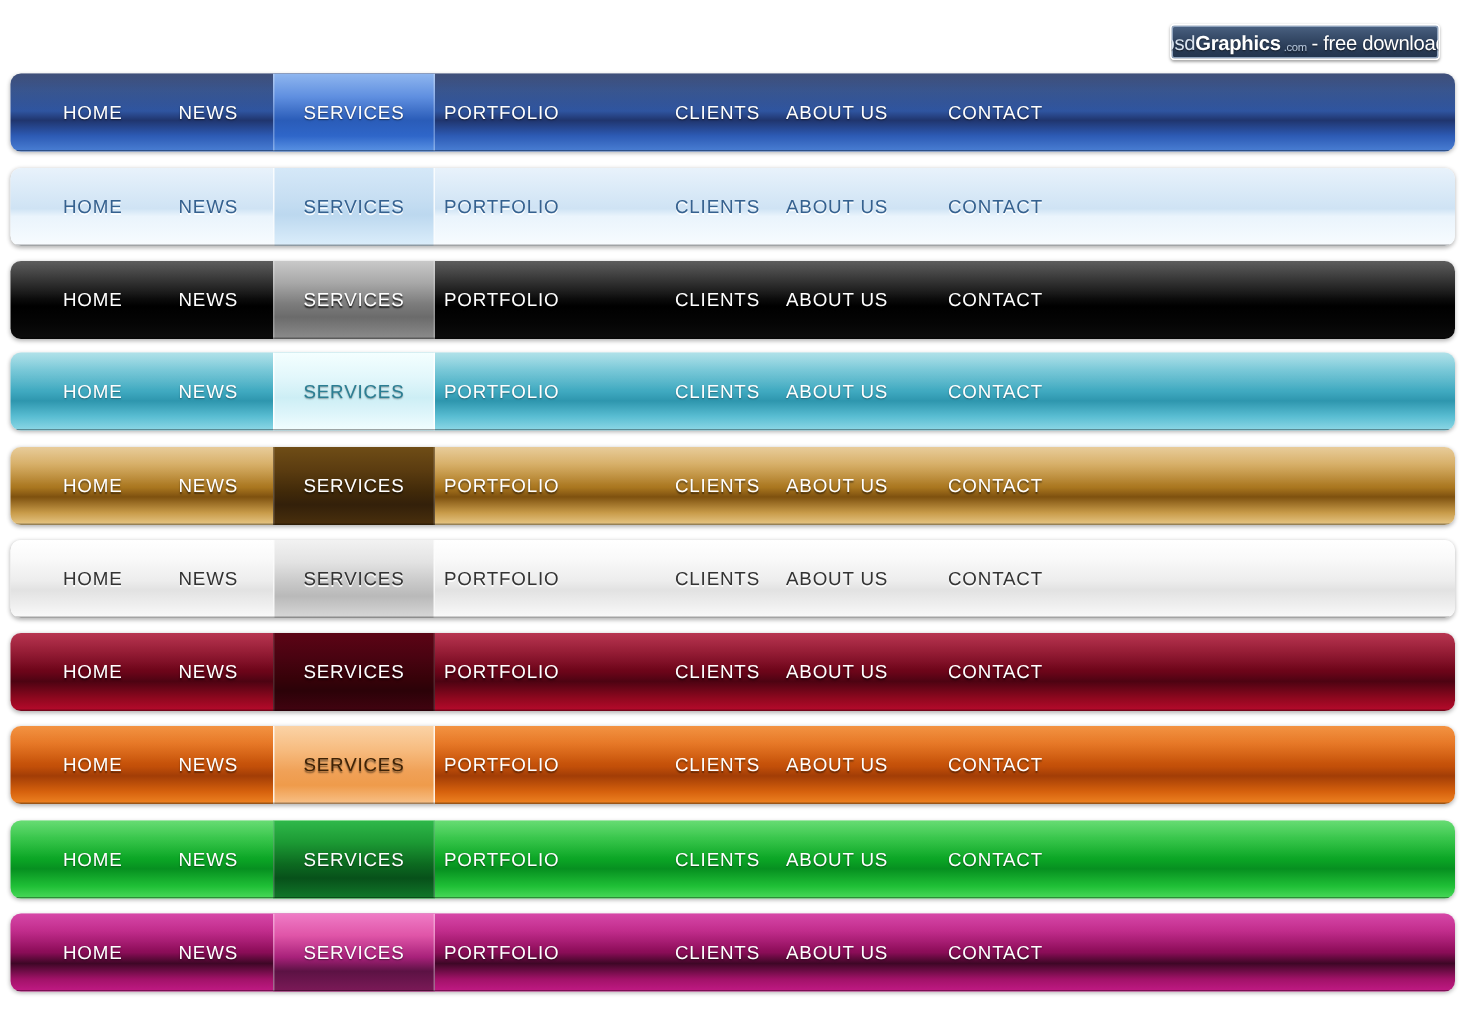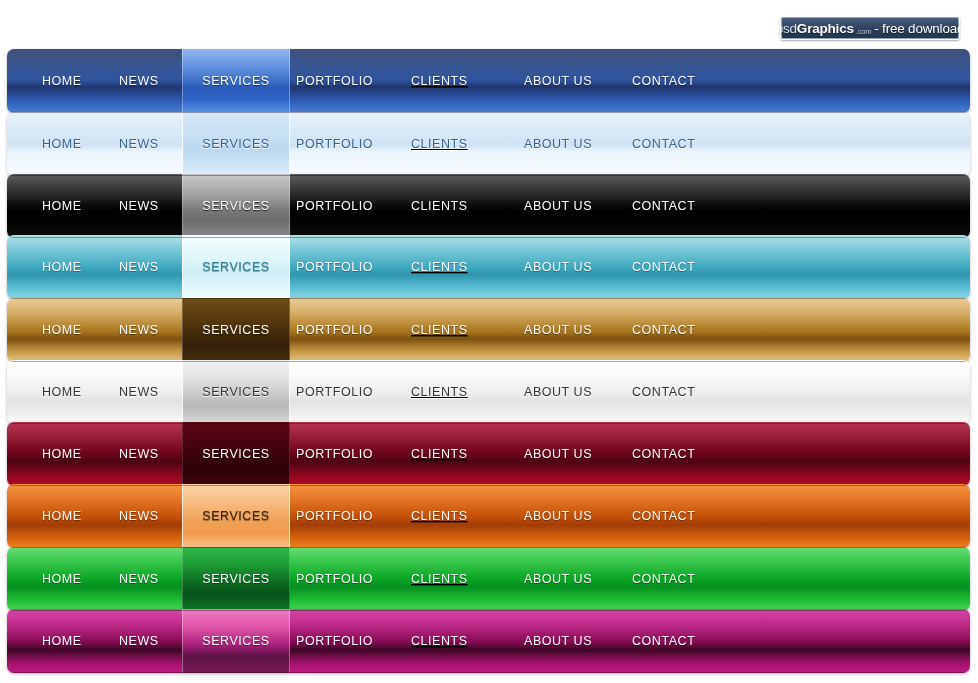--- a/index.html
+++ b/index.html
@@ -28,21 +28,21 @@
     letter-spacing:-.2px; text-shadow:0 1px 1px rgba(0,0,0,.55);
     display:flex; align-items:baseline;
   }
   .logo-psd { font-weight:400; color:#d8e2ef; }
   .logo-graphics { font-weight:700; color:#ffffff; }
   .logo-com { font-size:7.5px; color:#b9c9dd; margin:0 1px 0 2px; position:relative; top:1px; }
   .logo-free { font-weight:400; color:#ffffff; margin-left:2px; }
 
   
   .bar {
-    position:absolute; left:7px; width:963px; height:64px;
+    position:absolute; left:7px; width:963px; height:52px;
     border-radius:7px;
     overflow:hidden;
     box-shadow:0 1px 3px rgba(0,0,0,.30);
   }
   .bar-inner {
     position:relative; width:100%; height:100%;
     display:flex; align-items:center;
   }
   
   .bar-inner::after{
@@ -62,21 +62,21 @@
     z-index:2;
   }
   .item .lbl { position:relative; z-index:3; }
 
   
   .item { position:absolute; top:0; }
   .i0 { left:35px; }
   .i1 { left:112px; }
   .i2 { left:175px; width:108px; justify-content:center; }
   .i3 { left:289px; }
-  .i4 { left:404px;text-decoration:underline; }
+  .i4 { left:443px; }
   .i5 { left:517px; }
   .i6 { left:625px; }
 
   
   .active-tab {
     position:absolute; left:175px; top:0;
     width:108px; height:100%;
     z-index:1;
   }
   .active-tab .edge-l,

